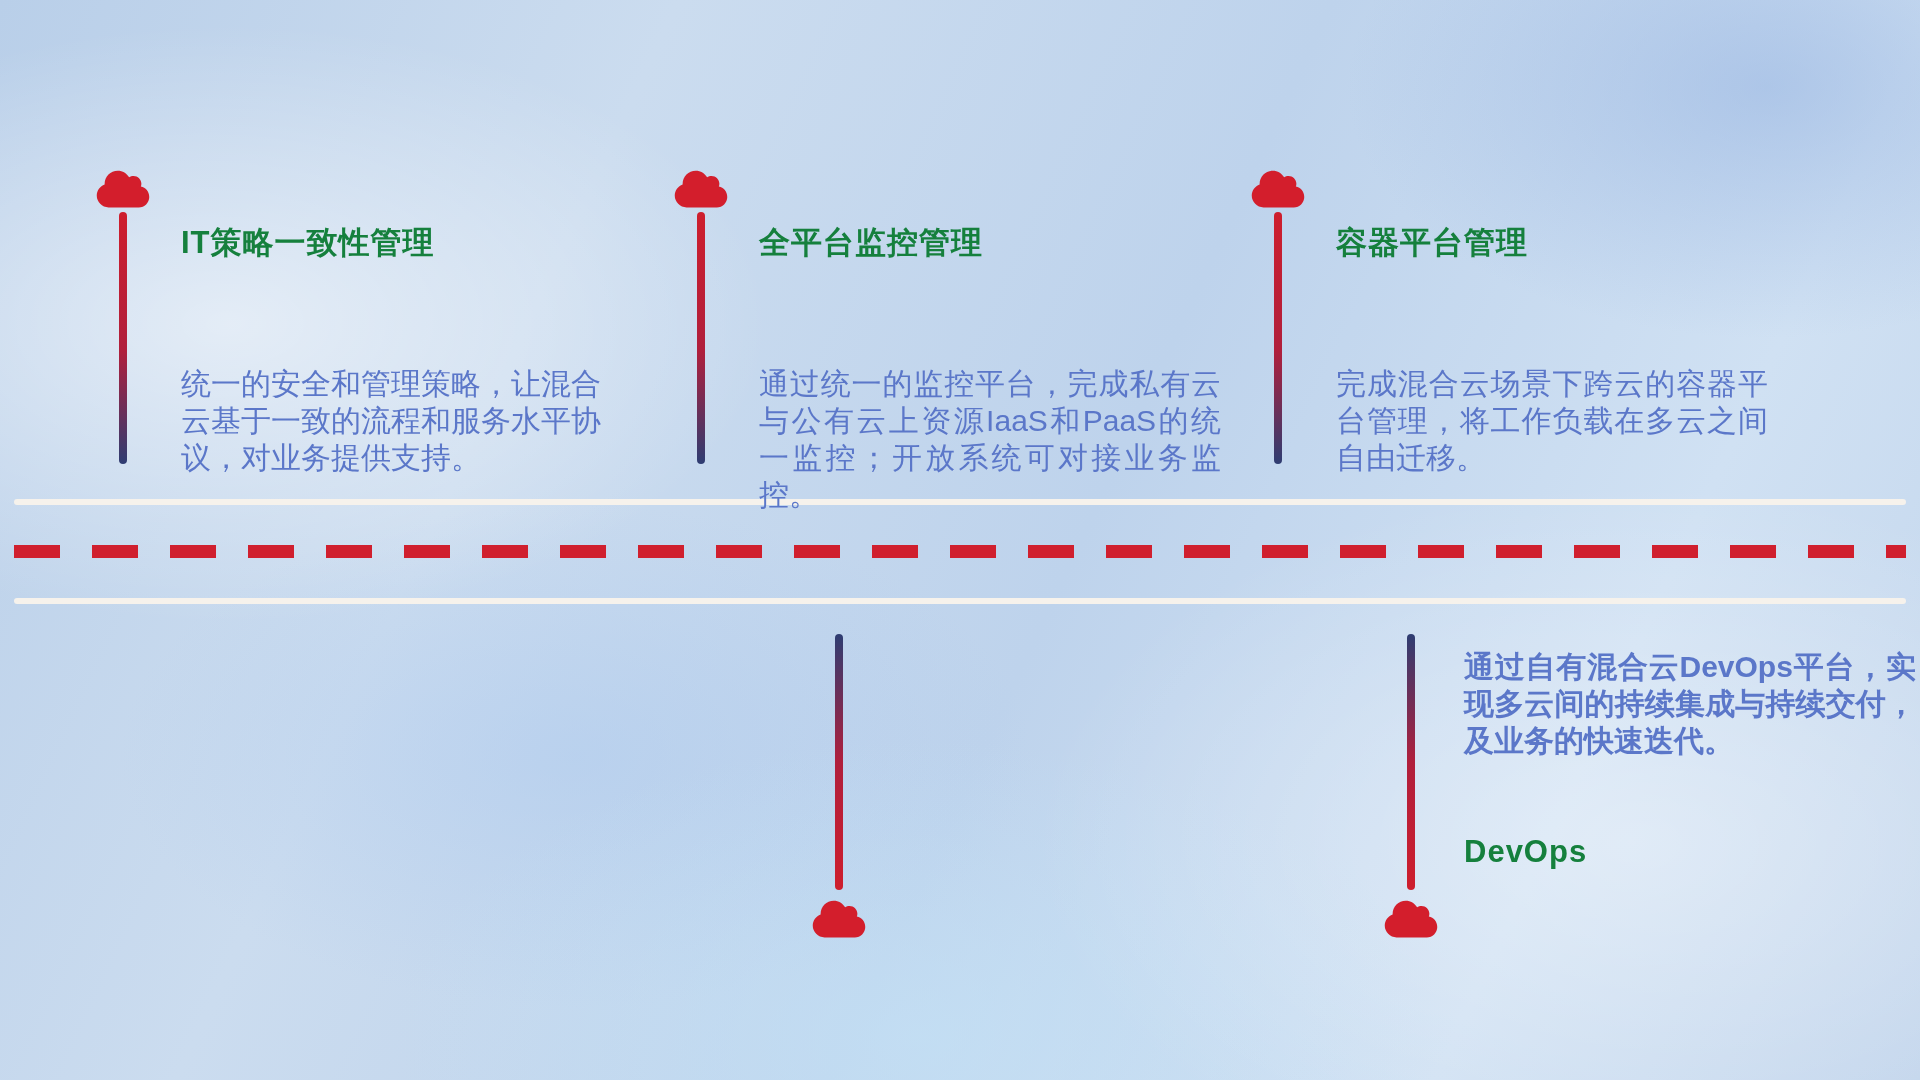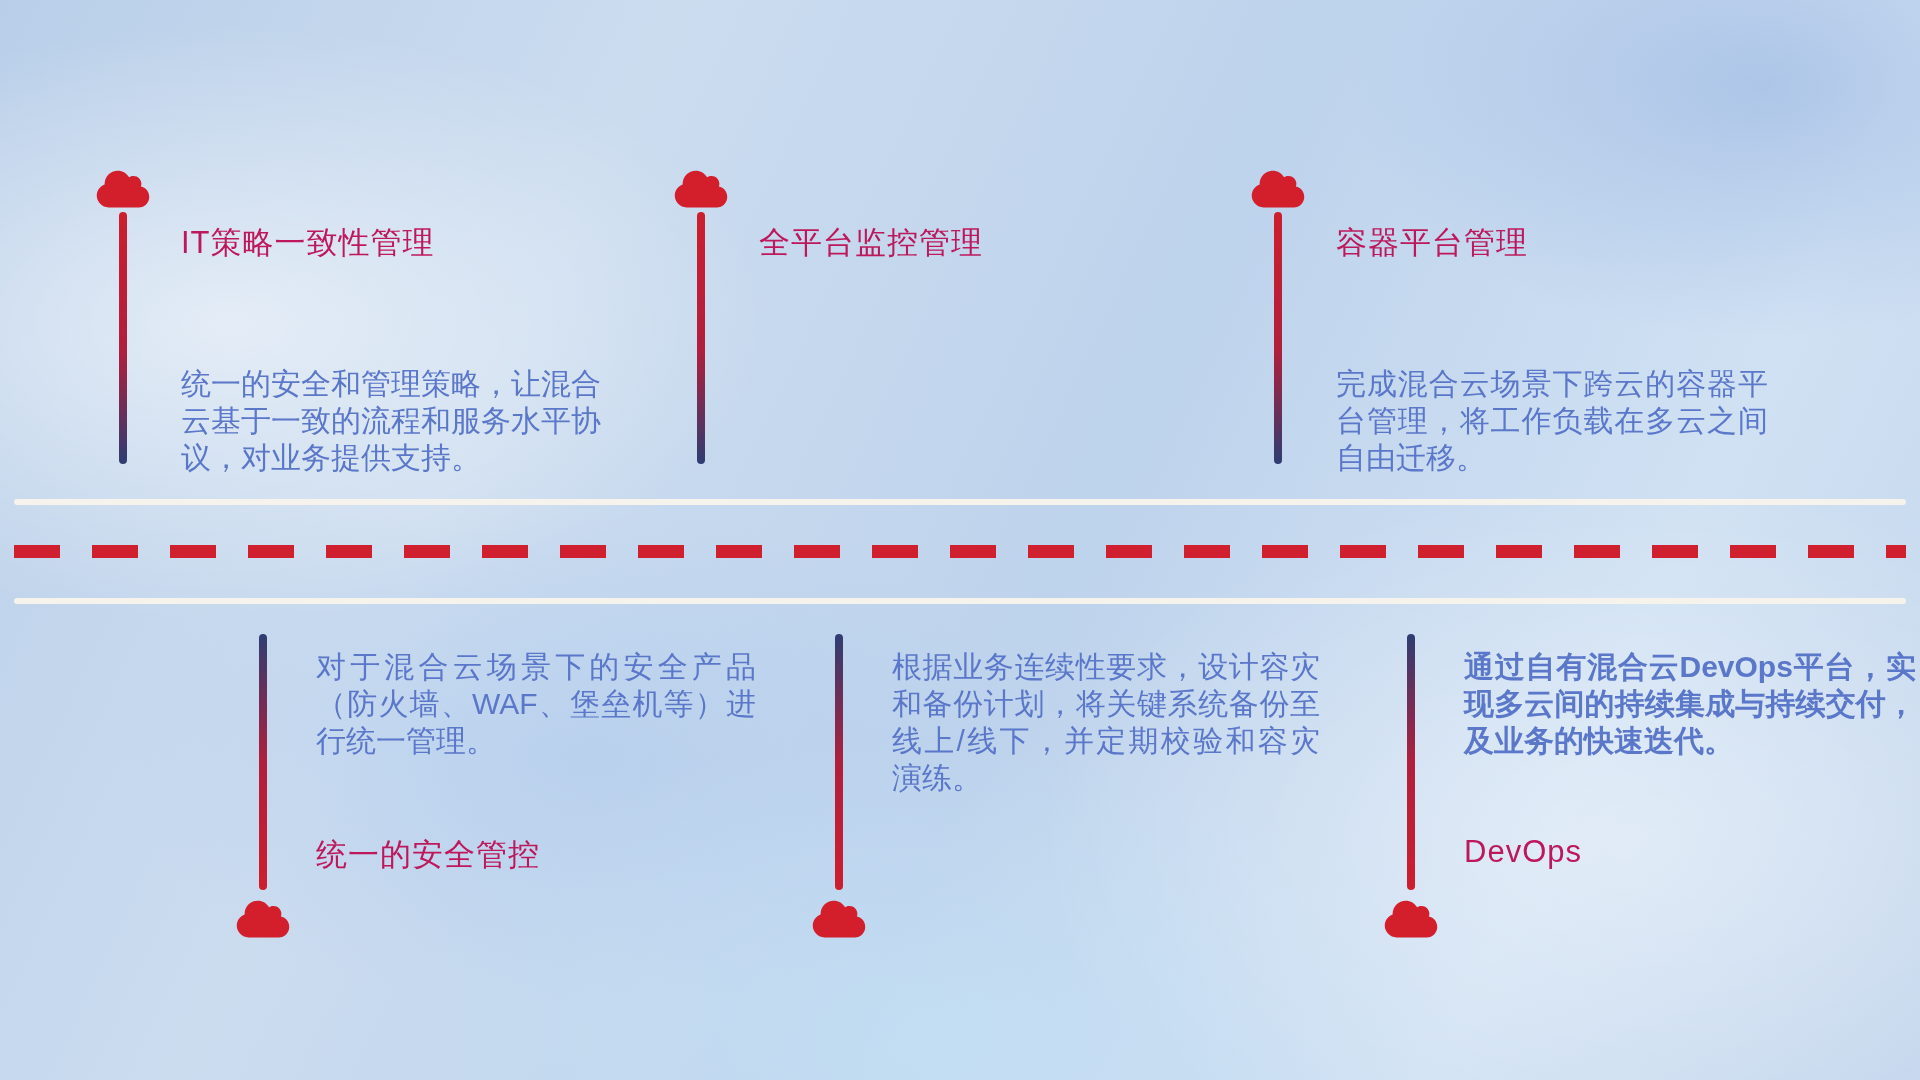--- a/index.html
+++ b/index.html
@@ -25,22 +25,22 @@
   .road-line.bottom { top: 598px; }
   .road-dash { position: absolute; left: 14px; right: 14px; top: 545px; height: 13px;
                background: repeating-linear-gradient(90deg,
                  #d01f2e 0px, #d01f2e 46px, transparent 46px, transparent 78px); }
 
   
   .item { position: absolute; width: 500px; }
   .cloud { position: absolute; width: 56px; height: 42px; }
   .stem { position: absolute; width: 8px; border-radius: 4px; }
 
-  .item .title { position: absolute; font-size: 31px; font-weight: normal;
-                 color: #be185d; letter-spacing: 1px; white-space: nowrap; }
+  .item .title { position: absolute; font-size: 31px; font-weight: bold;
+                 color: #15803d; letter-spacing: 1px; white-space: nowrap; }
   .item .desc { position: absolute; font-size: 30px; line-height: 37px;
                 color: #5b77c9; text-align: justify; }
 
   
   .item.toprow { top: 168px; height: 320px; }
   .item.toprow .cloud { left: 0; top: 0; }
   .item.toprow .stem { left: 24px; top: 44px; height: 252px;
       background: linear-gradient(180deg, #ce1e2d 0%, #b01f3c 55%, #2e3d72 100%); }
   .item.toprow .title { left: 86px; top: 54px; }
   .item.toprow .desc { left: 86px; top: 197px; }
@@ -84,46 +84,38 @@
     <h2 class="title">IT策略一致性管理</h2>
     <p class="desc">统一的安全和管理策略，让混合云基于一致的流程和服务水平协议，对业务提供支持。</p>
   </div>
 
   <div class="item toprow t2">
     <svg class="cloud" viewBox="0 0 640 512">
       <path fill="#d31e2c" d="M537.6 226.6c4.1-10.7 6.4-22.4 6.4-34.6 0-53-43-96-96-96-19.7 0-38.1 6-53.3 16.2C367 64.2 315.3 32 256 32c-88.4 0-160 71.6-160 160 0 2.7.1 5.4.2 8.1C40.2 219.8 0 273.2 0 336c0 79.5 64.5 144 144 144h368c70.7 0 128-57.3 128-128 0-61.9-44-113.6-102.4-125.4z"></path>
     </svg>
     <div class="stem"></div>
     <h2 class="title">全平台监控管理</h2>
+    <p class="desc">通过统一的监控平台，完成私有云与公有云上资源IaaS和PaaS的统一监控；开放系统可对接业务监控。</p>
   </div>
 
   <div class="item toprow t3">
     <svg class="cloud" viewBox="0 0 640 512">
       <path fill="#d31e2c" d="M537.6 226.6c4.1-10.7 6.4-22.4 6.4-34.6 0-53-43-96-96-96-19.7 0-38.1 6-53.3 16.2C367 64.2 315.3 32 256 32c-88.4 0-160 71.6-160 160 0 2.7.1 5.4.2 8.1C40.2 219.8 0 273.2 0 336c0 79.5 64.5 144 144 144h368c70.7 0 128-57.3 128-128 0-61.9-44-113.6-102.4-125.4z"></path>
     </svg>
     <div class="stem"></div>
     <h2 class="title">容器平台管理</h2>
     <p class="desc">完成混合云场景下跨云的容器平台管理，将工作负载在多云之间自由迁移。</p>
   </div>
 
-  <div class="item bottomrow b1">
-    <div class="stem"></div>
-    <svg class="cloud" viewBox="0 0 640 512">
-      <path fill="#d31e2c" d="M537.6 226.6c4.1-10.7 6.4-22.4 6.4-34.6 0-53-43-96-96-96-19.7 0-38.1 6-53.3 16.2C367 64.2 315.3 32 256 32c-88.4 0-160 71.6-160 160 0 2.7.1 5.4.2 8.1C40.2 219.8 0 273.2 0 336c0 79.5 64.5 144 144 144h368c70.7 0 128-57.3 128-128 0-61.9-44-113.6-102.4-125.4z"></path>
-    </svg>
-    <p class="desc">对于混合云场景下的安全产品（防火墙、WAF、堡垒机等）进行统一管理。</p>
-    <h2 class="title">统一的安全管控</h2>
-  </div>
 
   <div class="item bottomrow b2">
     <div class="stem"></div>
     <svg class="cloud" viewBox="0 0 640 512">
       <path fill="#d31e2c" d="M537.6 226.6c4.1-10.7 6.4-22.4 6.4-34.6 0-53-43-96-96-96-19.7 0-38.1 6-53.3 16.2C367 64.2 315.3 32 256 32c-88.4 0-160 71.6-160 160 0 2.7.1 5.4.2 8.1C40.2 219.8 0 273.2 0 336c0 79.5 64.5 144 144 144h368c70.7 0 128-57.3 128-128 0-61.9-44-113.6-102.4-125.4z"></path>
     </svg>
-    <p class="desc">根据业务连续性要求，设计容灾和备份计划，将关键系统备份至线上/线下，并定期校验和容灾演练。</p>
   </div>
 
   <div class="item bottomrow b3">
     <div class="stem"></div>
     <svg class="cloud" viewBox="0 0 640 512">
       <path fill="#d31e2c" d="M537.6 226.6c4.1-10.7 6.4-22.4 6.4-34.6 0-53-43-96-96-96-19.7 0-38.1 6-53.3 16.2C367 64.2 315.3 32 256 32c-88.4 0-160 71.6-160 160 0 2.7.1 5.4.2 8.1C40.2 219.8 0 273.2 0 336c0 79.5 64.5 144 144 144h368c70.7 0 128-57.3 128-128 0-61.9-44-113.6-102.4-125.4z"></path>
     </svg>
     <p class="desc">通过自有混合云DevOps平台，实现多云间的持续集成与持续交付，及业务的快速迭代。</p>
     <h2 class="title">DevOps</h2>
   </div>

